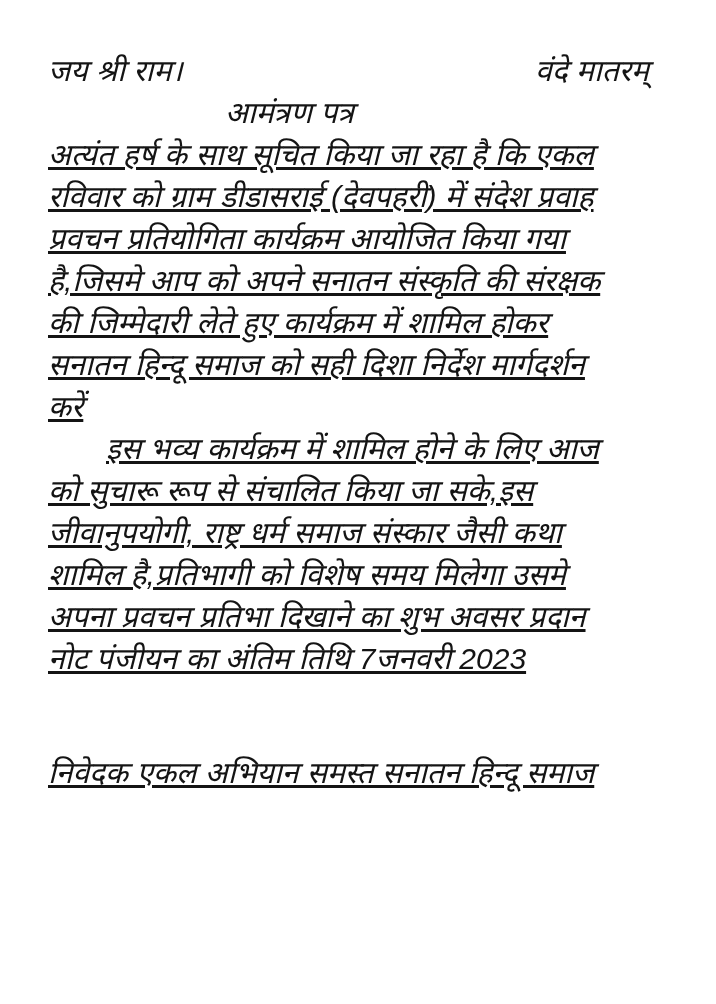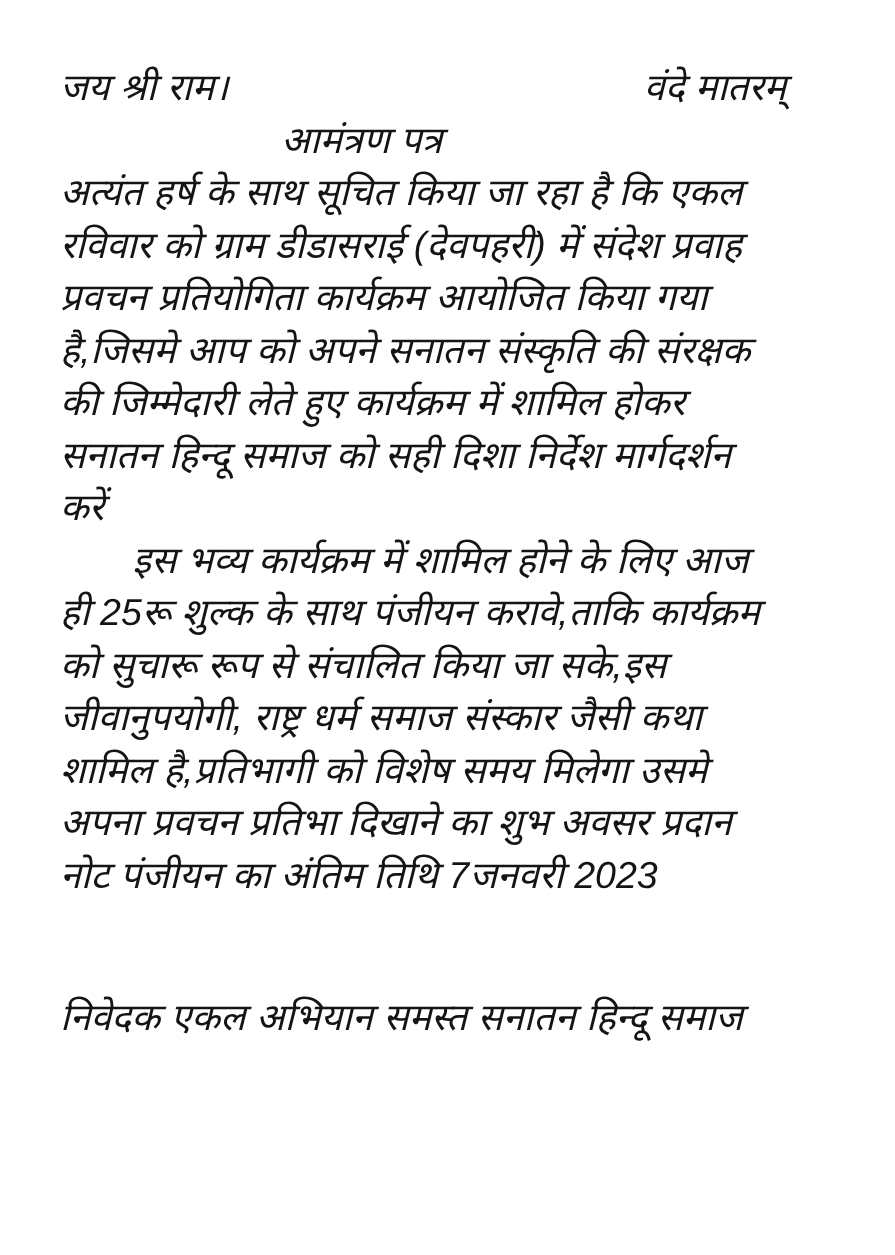--- a/index.html
+++ b/index.html
@@ -26,31 +26,32 @@
     letter-spacing: 0px;
   }
   .header-row {
     display: flex;
     justify-content: space-between;
     align-items: baseline;
     height: 42px;
     white-space: nowrap;
   }
   .greeting-right {
-    margin-right: 41px;
+    margin-right: 21px;
   }
   .doc-title {
     height: 42px;
     padding-left: 177px;
     white-space: nowrap;
   }
   .line {
     height: 42px;
     white-space: nowrap;
     overflow: visible;
+    text-decoration: underline;
   }
   .indent-first {
     padding-left: 58px;
   }
   .closing {
     margin-top: 72px;
   }
 </style>
 </head>
 <body>
@@ -69,21 +70,20 @@
     <div class="line">रविवार को ग्राम डीडासराई (देवपहरी) में संदेश प्रवाह</div>
     <div class="line">प्रवचन प्रतियोगिता कार्यक्रम आयोजित किया गया</div>
     <div class="line">है,जिसमे आप को अपने सनातन संस्कृति की संरक्षक</div>
     <div class="line">की जिम्मेदारी लेते हुए कार्यक्रम में शामिल होकर</div>
     <div class="line">सनातन हिन्दू समाज को सही दिशा निर्देश मार्गदर्शन</div>
     <div class="line">करें</div>
   </div>
 
   <div>
     <div class="line indent-first">इस भव्य कार्यक्रम में शामिल होने के लिए आज</div>
-    <div class="line">ही 25रू शुल्क के साथ पंजीयन करावे,ताकि कार्यक्रम</div>
     <div class="line">को सुचारू रूप से संचालित किया जा सके,इस</div>
     <div class="line">जीवानुपयोगी, राष्ट्र धर्म समाज संस्कार जैसी कथा</div>
     <div class="line">शामिल है,प्रतिभागी को विशेष समय मिलेगा उसमे</div>
     <div class="line">अपना प्रवचन प्रतिभा दिखाने का शुभ अवसर प्रदान</div>
   </div>
 
   <div class="line">नोट पंजीयन का अंतिम तिथि 7जनवरी 2023</div>
 
   <div class="line closing">निवेदक एकल अभियान समस्त सनातन हिन्दू समाज</div>
 

